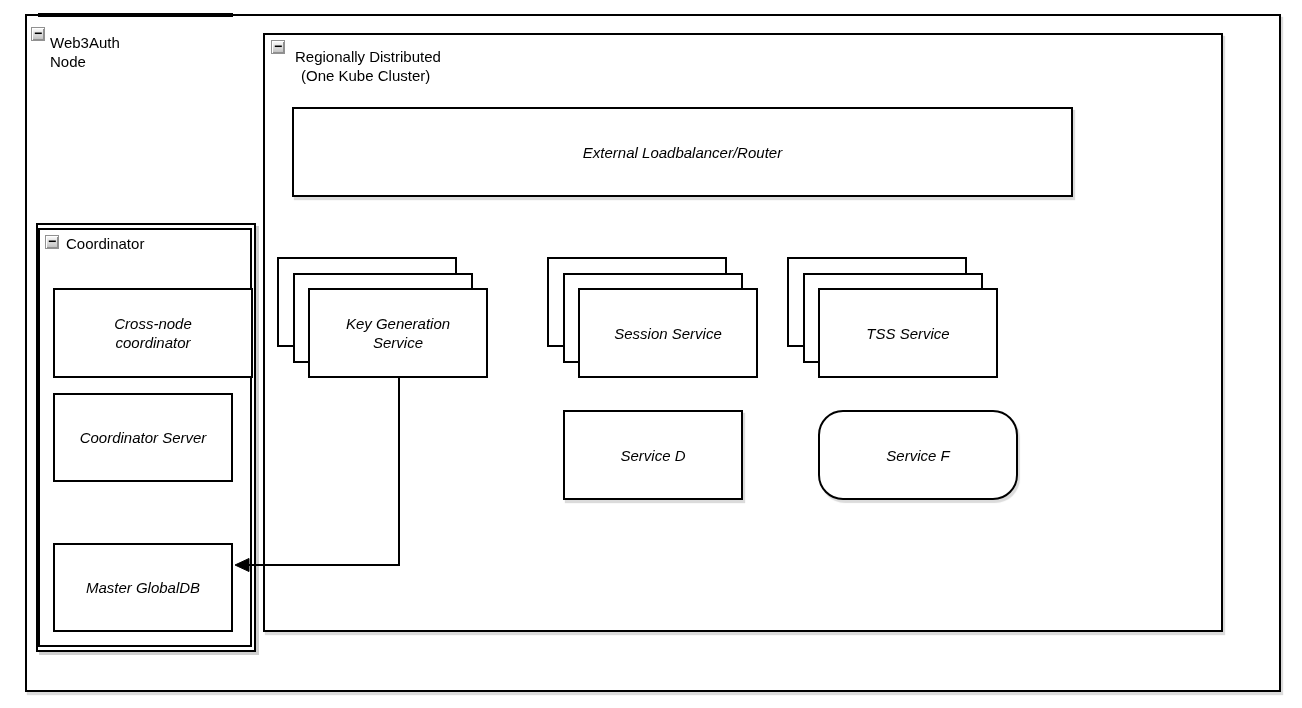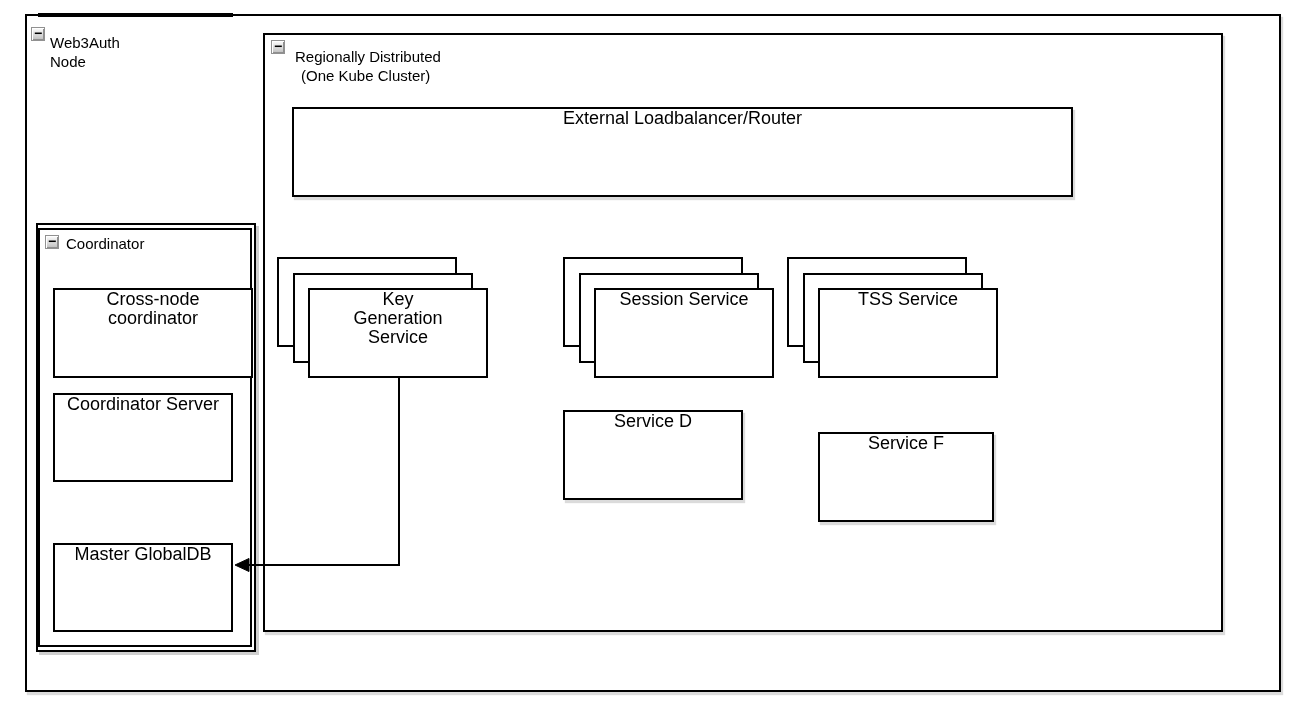--- a/index.html
+++ b/index.html
@@ -14,27 +14,28 @@
   }
   .shape {
     position: absolute;
     border: 2px solid #000;
     background: #ffffff;
   }
   .soft-shadow { box-shadow: 2px 3px 1px rgba(0,0,0,0.14); }
   .container { background: #ffffff; }
   .box-label {
     display: flex;
-    align-items: flex-start;
+    align-items: center;
     justify-content: center;
     width: 100%;
     height: 100%;
     text-align: center;
-    font-size: 18px;
+    font-size: 15px;
     line-height: 19px;
+    font-style: italic;
   }
   .box-label span { display: inline-block; }
   .collapse-btn {
     position: absolute;
     width: 14px;
     height: 14px;
     border: 1px solid #919191;
     background: linear-gradient(180deg, #fdfdfd 0%, #d8d8d8 60%, #bdbdbd 100%);
     box-shadow: inset 1px 1px 0 #ffffff, inset -1px -1px 0 #8f8f8f;
     font-size: 14px;
@@ -102,21 +103,21 @@
   <div class="stack" style="left:277px; top:257px; width:212px; height:122px;">
     <div class="stack-layer" style="left:0; top:0;"></div>
     <div class="stack-layer" style="left:16px; top:16px;"></div>
     <div class="stack-layer" style="left:31px; top:31px;">
       <div class="box-label">
         <span style="max-width:125px;">Key Generation Service</span>
       </div>
     </div>
   </div>
 
-  <div class="stack" style="left:547px; top:257px; width:212px; height:122px;margin-left:16px;">
+  <div class="stack" style="left:547px; top:257px; width:212px; height:122px;">
     <div class="stack-layer" style="left:0; top:0;"></div>
     <div class="stack-layer" style="left:16px; top:16px;"></div>
     <div class="stack-layer" style="left:31px; top:31px;">
       <div class="box-label">
         <span>Session Service</span>
       </div>
     </div>
   </div>
 
   <div class="stack" style="left:787px; top:257px; width:212px; height:122px;padding-left:16px;">
@@ -128,21 +129,21 @@
       </div>
     </div>
   </div>
 
   <div class="shape soft-shadow" style="left:563px; top:410px; width:180px; height:90px;">
     <div class="box-label">
       <span>Service D</span>
     </div>
   </div>
 
-  <div class="shape soft-shadow" style="left:818px; top:432px; width:176px; height:90px;">
+  <div class="shape soft-shadow" style="left:818px; top:410px; width:200px; height:90px;border-radius:25px;">
     <div class="box-label">
       <span>Service F</span>
     </div>
   </div>
 
   <div class="shape" style="left:36px; top:223px; width:220px; height:429px; border-width:2px; box-shadow:3px 3px 0 #cfcfcf;"></div>
   <div class="shape container" style="left:38px; top:228px; width:214px; height:419px;"></div>
   <div class="collapse-btn" style="left:45px; top:235px;">−</div>
   <div class="title-label" style="left:66px; top:234px;">Coordinator</div>
 

